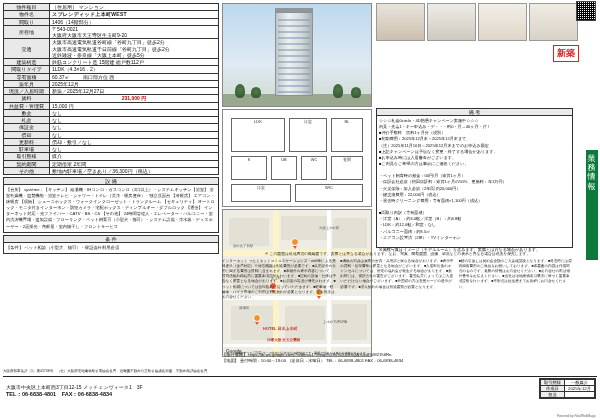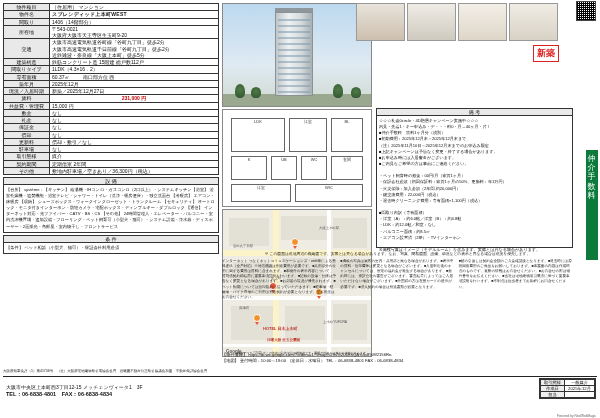--- a/index.html
+++ b/index.html
@@ -52,21 +52,21 @@
   .pin { position:absolute; width:8px; height:10px; }
   .pin .head { width:8px; height:8px; border-radius:50%; background:#e8553a; border:0.7px solid #fff; }
   .pin .tail { width:0; height:0; margin:0 auto; border-left:2.2px solid transparent; border-right:2.2px solid transparent; border-top:3.5px solid #e8553a; }
   .pin.org .head { background:#f0922b; }
   .maplabel { position:absolute; font-size:3.4px; color:#555; }
   .mapred { position:absolute; font-size:4px; color:#c2342a; font-weight:bold; }
   .gwatermark { position:absolute; left:3px; bottom:2px; font-size:4.5px; color:#555; font-weight:bold; }
   .mapfoot { position:absolute; right:2px; bottom:1px; font-size:3px; color:#444; }
 
   
-  .right { position:absolute; left:356px; top:3px; width:205px; }
+  .right { position:absolute; left:376px; top:3px; width:205px; }
   .photos { display:flex; gap:2px; }
   .photo { width:49px; height:38px; border:0.5px solid #999; overflow:hidden; position:relative; }
   .ph1 { background:linear-gradient(#e8e3db,#cdbfae); }
   .ph2 { background:linear-gradient(#efece6,#cfcabf); }
   .ph3 { background:linear-gradient(#f3efe7,#ded6c8); }
   .ph4 { background:linear-gradient(#f0ece3,#d8d2c6); }
   .badge-shinchiku { position:absolute; right:2px; top:42px; background:#fff; border:1px solid #d22; color:#d22; font-weight:bold; font-size:9px; padding:1px 3px; }
 
   .biko { position:absolute; left:376px; top:108px; width:197px; height:140px; border:0.5px solid #333; }
   .biko .hd { background:#e9e9e9; border-bottom:0.5px solid #333; text-align:center; font-size:5px; }
@@ -326,21 +326,21 @@
 ■間取り内訳（専有面積）
 ・洋室（A）：約6.0帖／洋室（B）：約4.8帖
 ・LDK：約12.0帖／和室：なし
 ・バルコニー面積：約8.5㎡
 ・エアコン設置済（2基）・TVインターホン
 
 ※掲載写真はイメージ（モデルルーム）を含みます。実際とは異なる場合があります。</div>
   </div>
 
   <div class="sidetab">
-    <span>仲介手数料</span>
+    <span>業務情報</span>
   </div>
 
   <div class="legal">
     <div class="hd">※ この図面は現地周辺の概略図です。実際とは異なる場合があります。なお、写真、間取図面、設備、環境などの表示と異なる場合は現況を優先します。</div>
     <div class="cols">
       <div class="col">インターネット つなぐネットコミュニケーションズ・web等による無料提供（全戸対応）※対応機器は別途費用が必要です。■共用部分の使用に関する費用は賃料に含まれます。■本物件の表示内容について、賃貸借契約締結前に重要事項説明を行います。■記載の設備・仕様は予告なく変更となる場合があります。■お部屋の現況が優先されます。■ペット飼育については管理規約に従っていただきます。■駐車場・駐輪場・バイク置場のご利用は別途契約が必要となります。空き状況はお問合せください。</div>
       <div class="col">■掲載の写真は実際の室内・共用部と異なる場合があります。■表示中の賃料・管理費等は変更となる場合がございます。■入居申込後のキャンセルについては、所定の違約金が発生する場合があります。■契約時には、保証会社の審査がございます。審査結果によってはご入居いただけない場合がございます。■外国籍の方は在留カードの提示が必要です。■法人契約の場合は別途書類が必要となります。</div>
       <div class="col">■鍵の引渡しは契約金全額のご入金確認後となります。■退去時には原状回復費用のご負担をお願いしております。■本書面の内容は作成時点のものです。最新の情報はお問合せください。■お問合せの際は物件番号をお伝えください。■当社は宅地建物取引業法に基づく重要事項説明を行います。■不明点は担当者までお気軽にお問合せください。</div>
     </div>
   </div>

